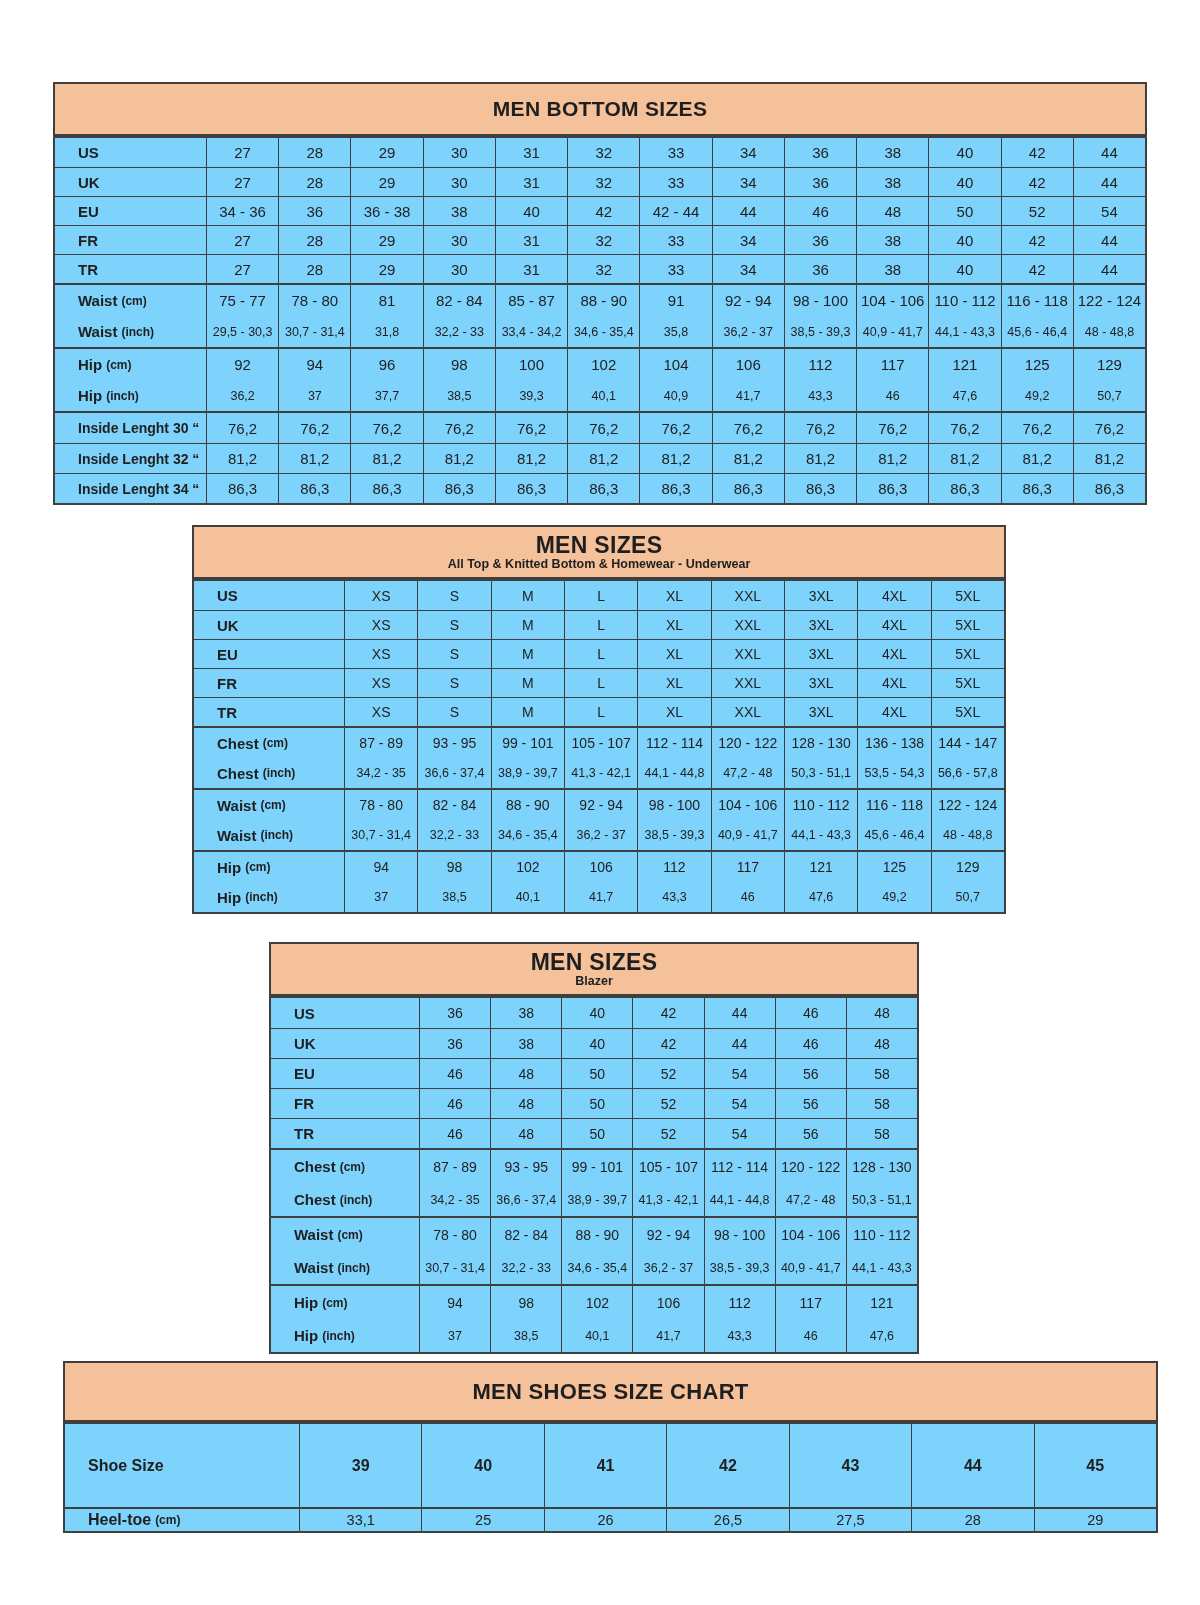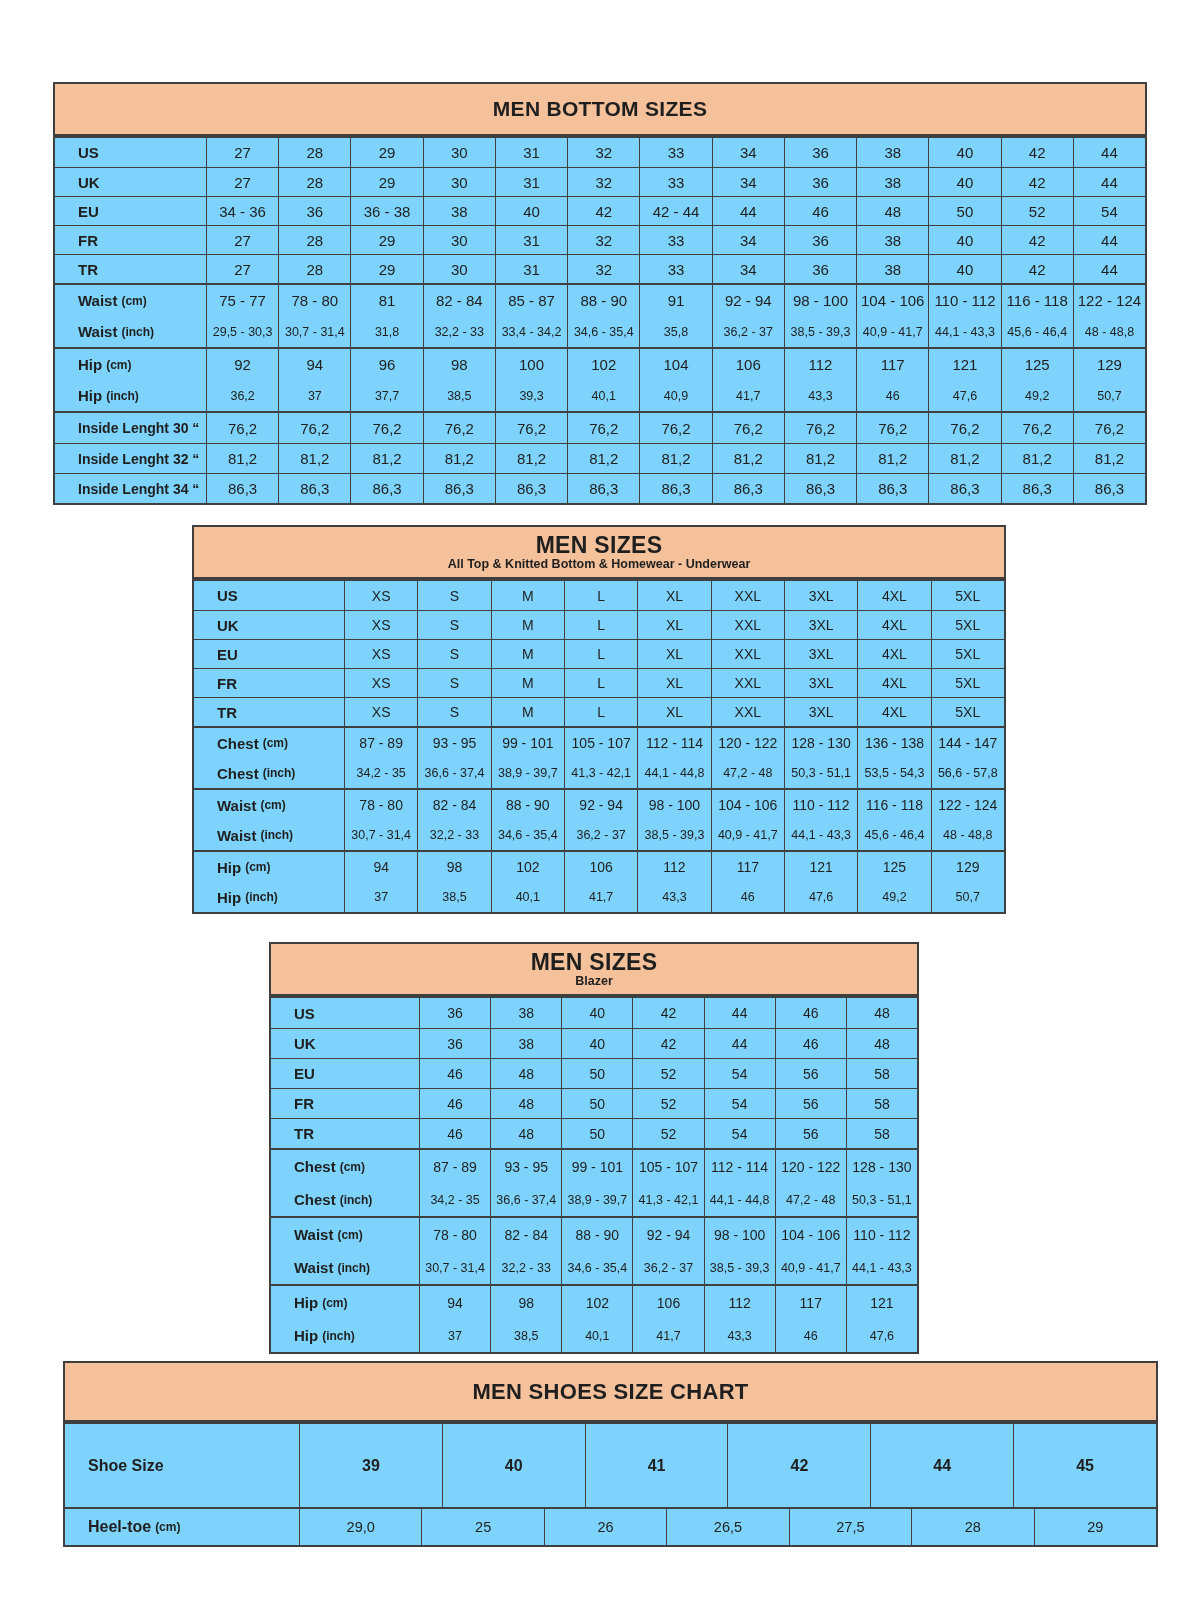--- a/index.html
+++ b/index.html
@@ -57,21 +57,21 @@
   .t3 .cell.val{font-size:14px;}
   .t3 .s-row{height:30px;}
   .t3 .g-row{height:33px;}
 
   
   .t4{left:63px;top:1361px;width:1095px;border-width:2.5px;}
   .t4 .thead{height:59px;}
   .t4 .title{font-size:22px;}
   .t4 .cell.label{width:234px;font-size:16px;}
   .t4 .s-row{height:83px;}
-  .t4 .s-row + .s-row{height:38px;border-top:2px solid var(--bc);}
+  .t4 .s-row + .s-row{height:24px;border-top:2px solid var(--bc);}
   .t4 .row-idx-0 .cell.val{font-weight:bold;font-size:16px;}
   .t4 .row-idx-1 .cell.val{font-size:14.5px;}
 </style>
 </head>
 <body>
 
 <div class="sheet">
   <div class="size-table t1">
       <div class="thead">
         <div class="title">MEN BOTTOM SIZES</div>
@@ -637,29 +637,30 @@
       </div>
       <div class="section sec-0 sizes">
         <div class="row s-row row-idx-0">
           <div class="cell label">
             <span>Shoe Size</span>
           </div>
           <div class="cell val">39</div>
           <div class="cell val">40</div>
           <div class="cell val">41</div>
           <div class="cell val">42</div>
+          <div class="cell val">43</div>
           <div class="cell val">44</div>
           <div class="cell val">45</div>
         </div>
         <div class="row s-row row-idx-1">
           <div class="cell label">
             <span>Heel-toe</span>
             <span class="lab-unit">(cm)</span>
           </div>
-          <div class="cell val">29,0</div>
+          <div class="cell val">33,1</div>
           <div class="cell val">25</div>
           <div class="cell val">26</div>
           <div class="cell val">26,5</div>
           <div class="cell val">27,5</div>
           <div class="cell val">28</div>
           <div class="cell val">29</div>
         </div>
       </div>
     </div>
 </div>

